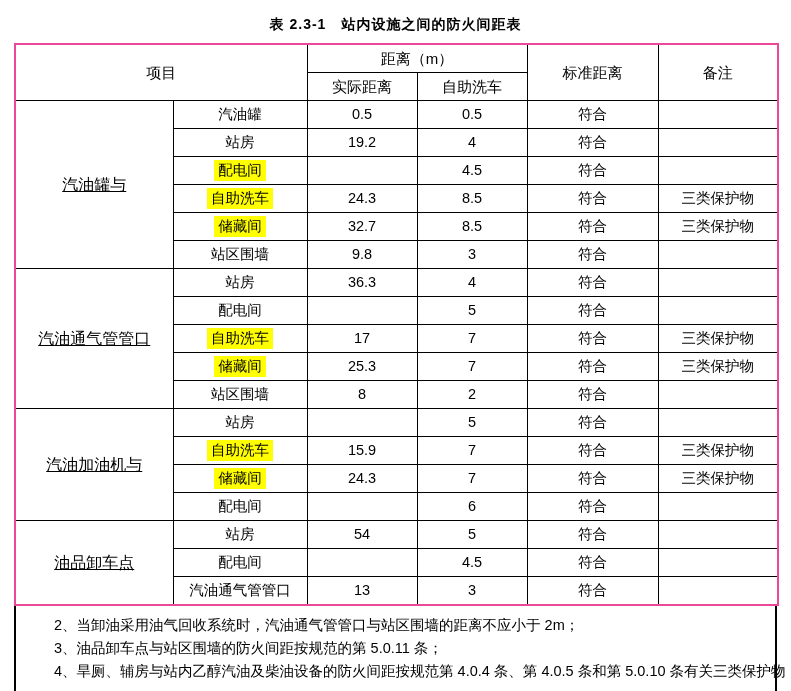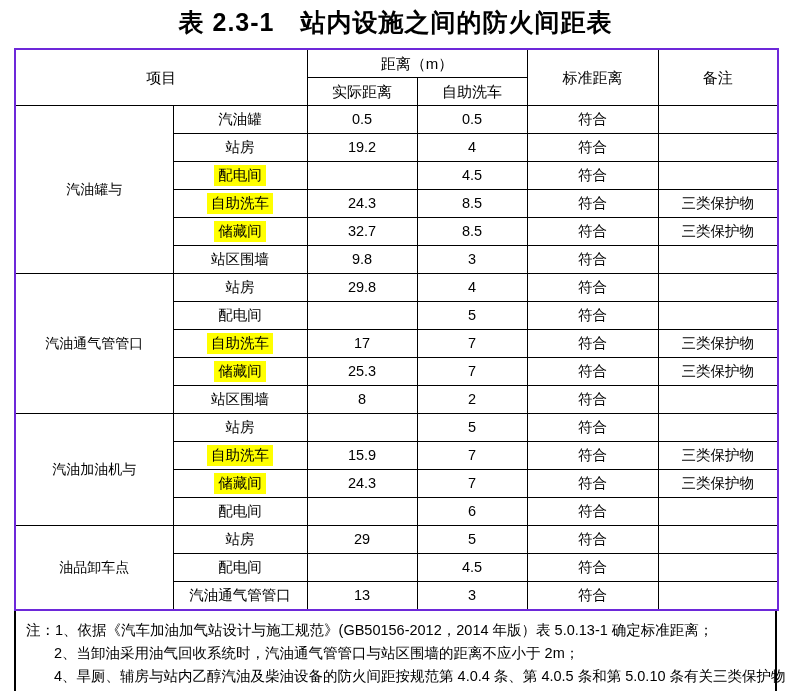--- a/index.html
+++ b/index.html
@@ -15,51 +15,52 @@
     overflow: hidden;
   }
   .page {
     width: 791px;
     height: 691px;
     box-sizing: border-box;
     padding: 0 14px;
   }
   .doc-title {
     text-align: center;
-    font-size: 25px;
+    font-size: 14px;
     font-weight: bold;
     letter-spacing: 1px;
-    padding: 6px 0 9px 0;
+    padding: 16px 0 9px 0;
     font-family: "Liberation Sans", "DejaVu Sans", sans-serif;
   }
   table.fire-table {
     border-collapse: collapse;
     width: 763px;
     table-layout: fixed;
     font-size: 14.5px;
     font-family: "Liberation Sans", "DejaVu Sans", sans-serif;
   }
   table.fire-table th,
   table.fire-table td {
     border: 1px solid #000000;
     text-align: center;
     vertical-align: middle;
     padding: 0;
     height: 27px;
     line-height: 27px;
     font-weight: normal;
   }
   .outer-border {
-    border: 2px solid #6d28d9;
+    border: 2px solid #ec4899;
   }
   th.hdr {
     font-size: 15px;
   }
   td.group-label {
-    font-size: 14px;
+    font-size: 16px;
+    text-decoration: underline;
   }
   .col-a { width: 158px; }
   .col-b { width: 134px; }
   .col-c { width: 110px; }
   .col-d { width: 110px; }
   .col-e { width: 131px; }
   .col-f { width: 120px; }
   .hl {
     background: #ffff00;
     padding: 1px 4px;
@@ -148,21 +149,21 @@
         <tr>
           <td class="">站区围墙</td>
           <td class="">9.8</td>
           <td class=" bold">3</td>
           <td class="">符合</td>
           <td class=""></td>
         </tr>
         <tr>
           <td class="group-label sep-top" rowspan="5">汽油通气管管口</td>
           <td class=" sep-top">站房</td>
-          <td class=" sep-top">29.8</td>
+          <td class=" sep-top">36.3</td>
           <td class=" sep-top bold">4</td>
           <td class=" sep-top">符合</td>
           <td class=" sep-top"></td>
         </tr>
         <tr>
           <td class="">配电间</td>
           <td class=""></td>
           <td class=" bold">5</td>
           <td class="">符合</td>
           <td class=""></td>
@@ -213,21 +214,21 @@
         <tr>
           <td class="">配电间</td>
           <td class=""></td>
           <td class=" bold">6</td>
           <td class="">符合</td>
           <td class=""></td>
         </tr>
         <tr>
           <td class="group-label sep-top" rowspan="3">油品卸车点</td>
           <td class=" sep-top">站房</td>
-          <td class=" sep-top">29</td>
+          <td class=" sep-top">54</td>
           <td class=" sep-top bold">5</td>
           <td class=" sep-top">符合</td>
           <td class=" sep-top"></td>
         </tr>
         <tr>
           <td class="">配电间</td>
           <td class=""></td>
           <td class=" bold">4.5</td>
           <td class="">符合</td>
           <td class=""></td>
@@ -236,18 +237,18 @@
           <td class="">汽油通气管管口</td>
           <td class="">13</td>
           <td class=" bold">3</td>
           <td class="">符合</td>
           <td class=""></td>
         </tr>
       </tbody>
   </table>
 
   <div class="notes" id="notes">
-      <div>注：1、依据《汽车加油加气站设计与施工规范》(GB50156-2012，2014 年版）表 5.0.13-1 确定标准距离；</div>
       <div style="padding-left: 28px;">2、当卸油采用油气回收系统时，汽油通气管管口与站区围墙的距离不应小于 2m；</div>
+      <div style="padding-left: 28px;">3、油品卸车点与站区围墙的防火间距按规范的第 5.0.11 条；</div>
       <div style="padding-left: 28px;">4、旱厕、辅房与站内乙醇汽油及柴油设备的防火间距按规范第 4.0.4 条、第 4.0.5 条和第 5.0.10 条有关三类保护物</div>
     </div>
 
 </div>
 
 </body></html>

